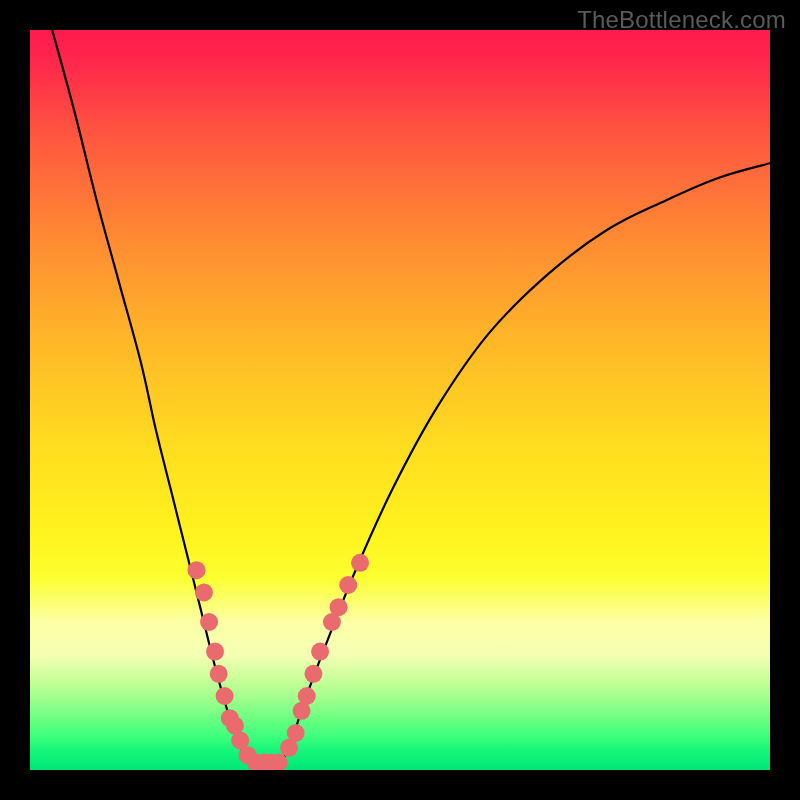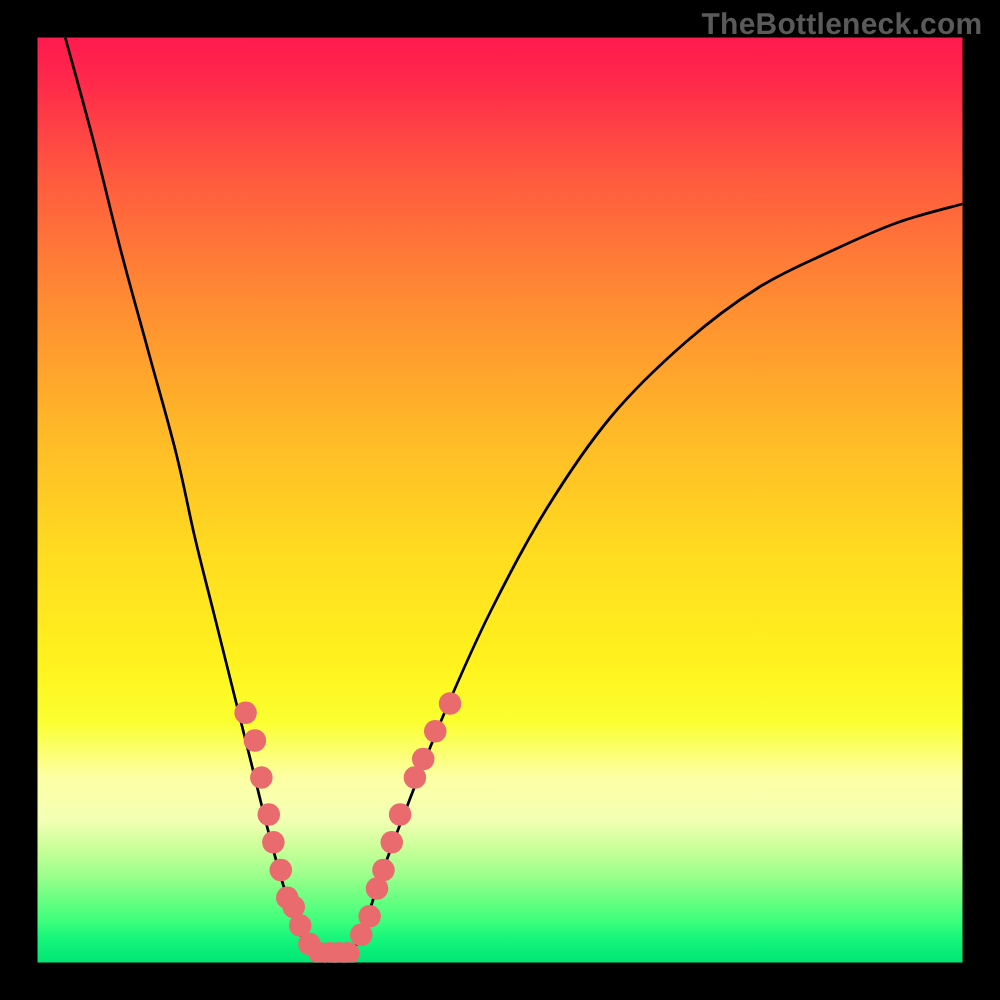--- a/index.html
+++ b/index.html
@@ -10,21 +10,21 @@
     background: #000000;
     overflow: hidden;
     font-family: Arial, Helvetica, sans-serif;
   }
 
   .watermark {
     position: absolute;
     top: 6px;
     right: 14px;
     font-size: 24px;
-    font-weight: 700;
+    font-weight: 400;
     color: #5a5a5a;
     letter-spacing: 0.2px;
     z-index: 3;
   }
 
   .stage {
     position: absolute;
     left: 0;
     top: 0;
     width: 800px;

